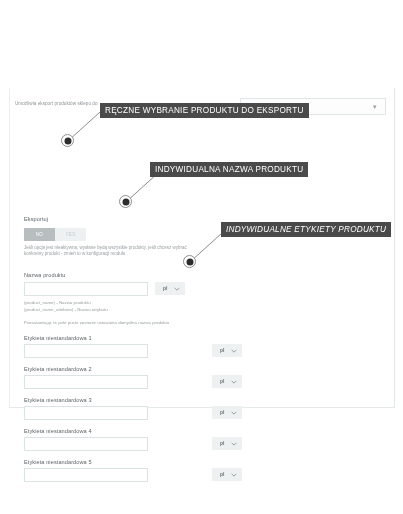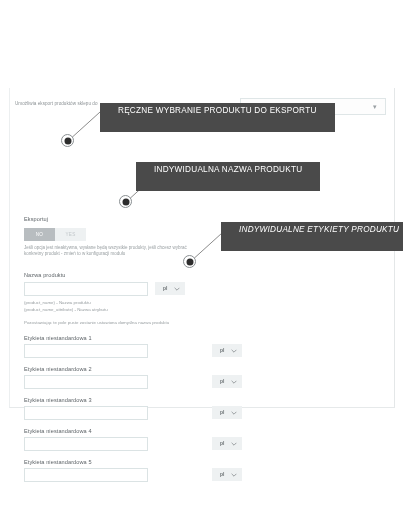--- a/index.html
+++ b/index.html
@@ -176,23 +176,23 @@
     left: 0; top: 0;
     width: 403px; height: 514px;
     pointer-events: none;
   }
   .callout {
     position: absolute;
     background: #4a4a4a;
     color: #ffffff;
     font-size: 8.2px;
     letter-spacing: 0.25px;
-    height: 29px;
+    height: 15px;
     line-height: 15px;
-    padding: 0 18px;
+    padding: 0 5px;
     white-space: nowrap;
     box-sizing: border-box;
   }
   .marker {
     position: absolute;
     width: 13px;
     height: 13px;
     border-radius: 50%;
     background: #ffffff;
     border: 1px solid #8a8f92;
@@ -311,19 +311,19 @@
 
   <svg id="overlay">
     <line x1="68" y1="141" x2="100" y2="112" stroke="#6d6d6d" stroke-width="0.8"></line>
     <line x1="126" y1="202" x2="158" y2="173" stroke="#6d6d6d" stroke-width="0.8"></line>
     <line x1="190" y1="262" x2="222" y2="233" stroke="#6d6d6d" stroke-width="0.8"></line>
   </svg>
 
   <div class="callout" style="left:100px; top:103px;">RĘCZNE WYBRANIE PRODUKTU DO EKSPORTU</div>
   <div class="marker" style="left:61px; top:134px;"></div>
 
-  <div class="callout" style="left:136px; top:162px;">INDYWIDUALNA NAZWA PRODUKTU</div>
+  <div class="callout" style="left:150px; top:162px;">INDYWIDUALNA NAZWA PRODUKTU</div>
   <div class="marker" style="left:119px; top:195px;"></div>
 
   <div class="callout" style="left:221px; top:222px;font-style:italic;">INDYWIDUALNE ETYKIETY PRODUKTU</div>
   <div class="marker" style="left:183px; top:255px;"></div>
 
 </div>
 
 </body></html>

